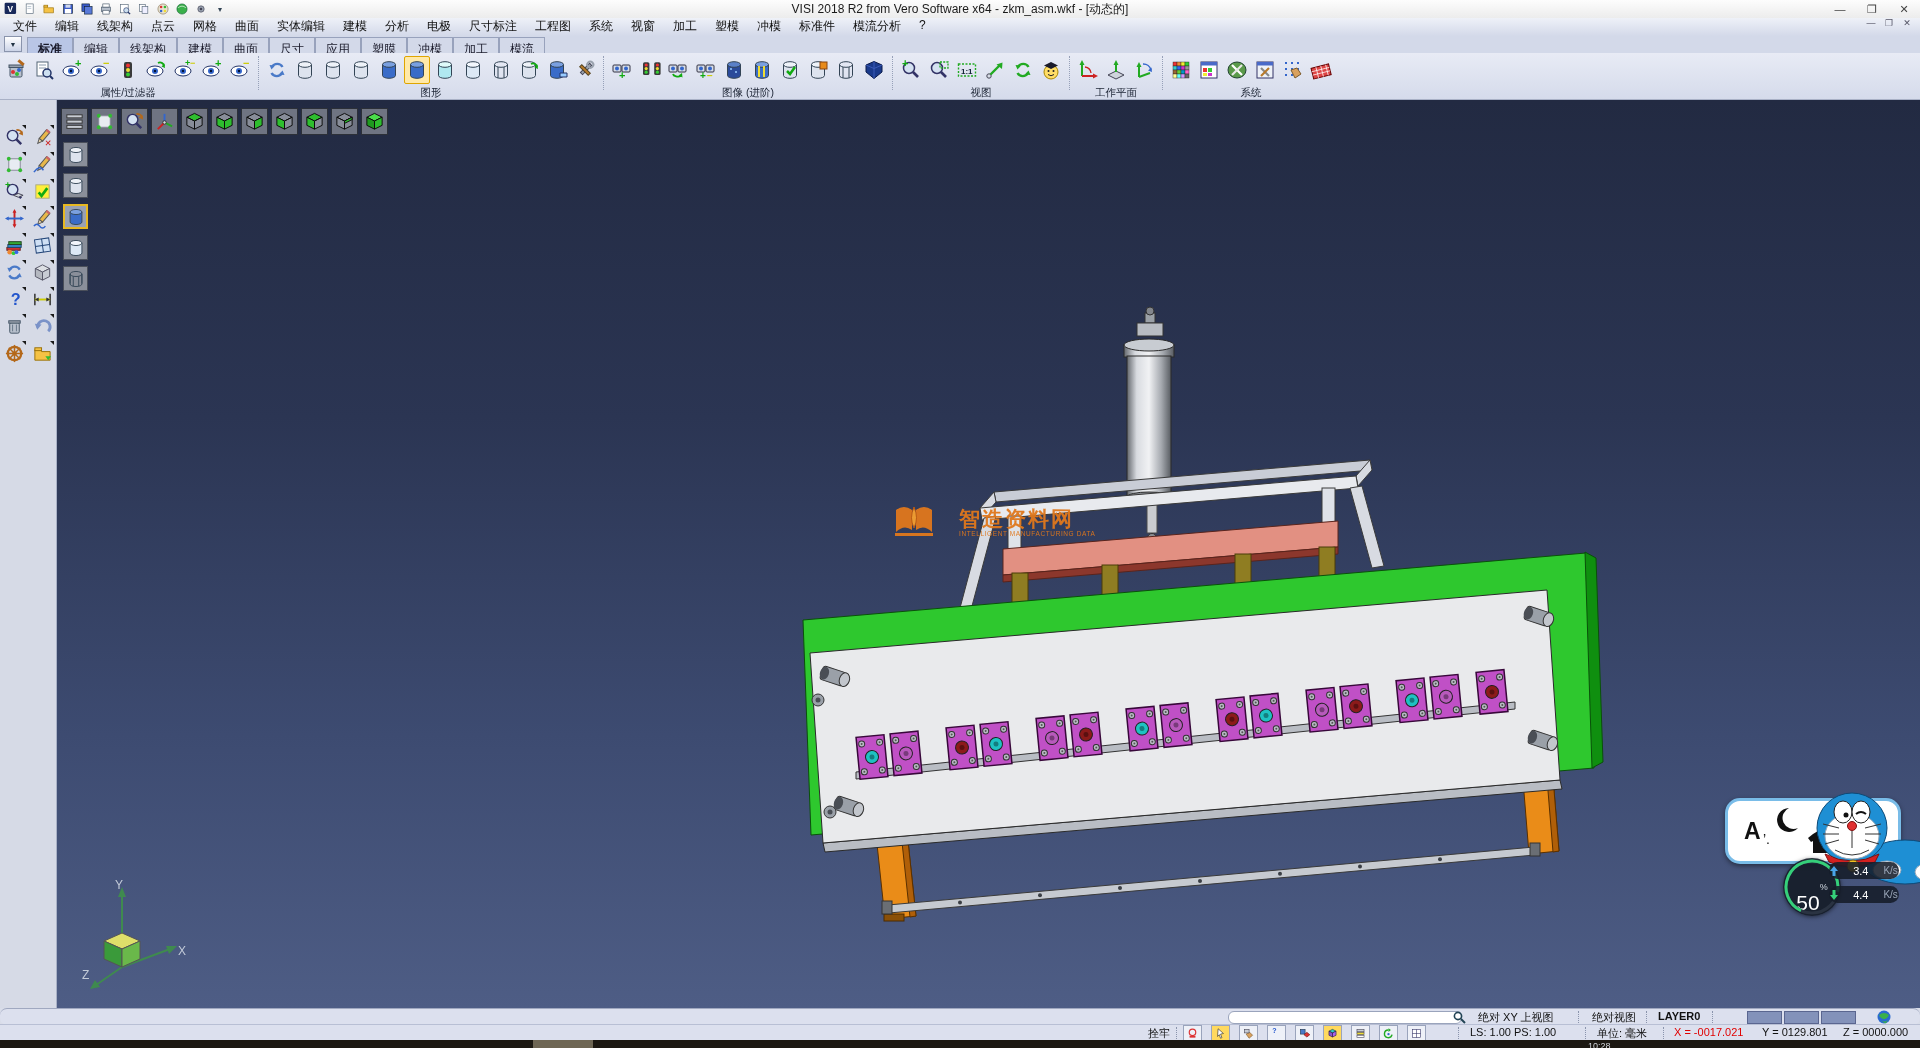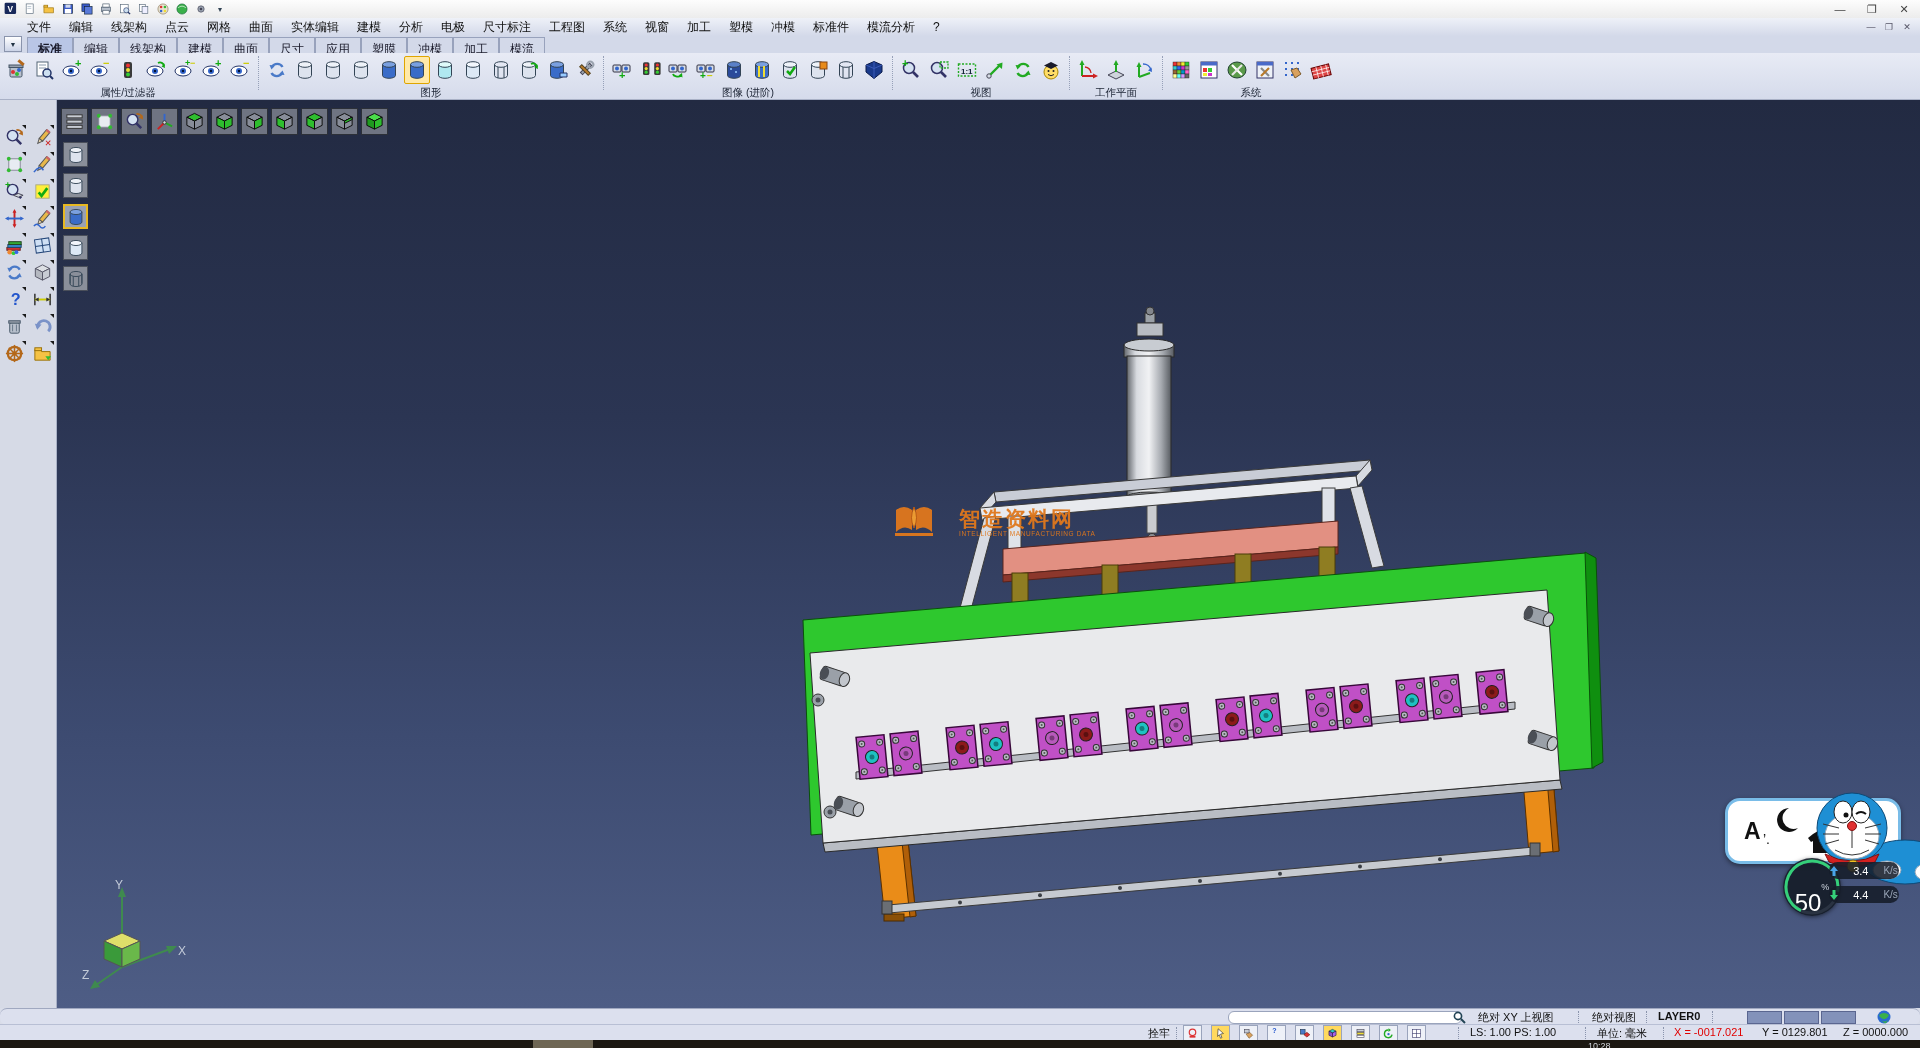--- a/index.html
+++ b/index.html
@@ -9,21 +9,21 @@
   #titlebar{left:0;top:0;width:1920px;height:18px;background:linear-gradient(#fdfdfd,#ececec);
     border-bottom:1px solid #c6c6c6;display:flex;align-items:center;}
   #qat{display:flex;align-items:center;gap:3px;padding-left:3px;z-index:2;}
   .qicon{width:16px;height:15px;display:flex;align-items:center;justify-content:center;}
   #win-title{position:absolute;left:0;right:0;text-align:center;font-size:12px;color:#1a1a1a;}
   #winbtns{margin-left:auto;display:flex;z-index:2;}
   .winbtn{width:32px;height:17px;display:flex;align-items:center;justify-content:center;
     font-size:11px;color:#444;}
   
   #menubar{left:0;top:18px;width:1920px;height:18px;background:linear-gradient(#eef1f8,#d3d9e9);
-    display:flex;align-items:center;font-size:12px;color:#111;padding-left:18px;box-sizing:border-box;}
+    display:flex;align-items:flex-start;font-size:12px;color:#111;padding-left:4px;box-sizing:border-box;}
   .menuitem{padding:0 9px;white-space:nowrap;}
   #childbtns{margin-left:auto;display:flex;padding-right:4px;}
   .childbtn{width:18px;text-align:center;font-size:9px;color:#556;}
   
   #tabrow{left:0;top:36px;width:1920px;height:17px;background:#d3d9e9;display:flex;
     align-items:flex-end;padding-left:4px;font-size:12px;box-sizing:border-box;}
   #tabdrop{width:16px;height:14px;margin:0 5px 1px 0;border:1px solid #8a94ac;
     background:linear-gradient(#ffffff,#ccd4e8);display:flex;align-items:center;justify-content:center;
     font-size:7px;color:#234;}
   .tab{padding:3px 10px 0;height:16px;box-sizing:border-box;border:1px solid #98a2bc;border-bottom:none;
@@ -64,21 +64,21 @@
   #triad{position:absolute;left:25px;top:775px;}
   
   #ime{position:absolute;left:1668px;top:698px;width:170px;height:60px;background:#fff;
     border:3px solid #79bce8;border-radius:15px;box-shadow:0 2px 5px rgba(0,0,0,.45);
     display:flex;align-items:center;}
   #ime-letter{font-size:23px;font-weight:bold;color:#111;margin-left:16px;}
   
   #cpu{position:absolute;left:1726px;top:758px;width:58px;height:58px;border-radius:50%;
     background:rgba(22,29,41,.93);display:flex;align-items:center;justify-content:center;
     color:#fff;box-shadow:0 1px 4px rgba(0,0,0,.5);}
-  #cpu .pct{font-size:24px;margin-top:31px;}
+  #cpu .pct{font-size:21px;margin-top:31px;}
   #cpu .unit{font-size:9px;color:#cfd6e0;}
   .pill{position:absolute;left:1772px;width:70px;height:17px;border-radius:9px;
     background:rgba(22,29,41,.88);display:flex;align-items:center;justify-content:center;
     gap:15px;color:#fff;font-size:11px;}
   .pill .u{font-size:10px;color:#9aa6b8;}
   
   #status1{left:0;top:1008px;width:1920px;height:16px;background:#dce0ee;border-top:1px solid #a0a8c0;
     font-size:11px;color:#111;border-radius:7px;}
   #status1 .item{position:absolute;top:1px;white-space:nowrap;}
   #search-box{position:absolute;left:1228px;top:2px;width:220px;height:11px;background:#fff;
@@ -172,20 +172,21 @@
         </svg>
       </div>
       <div class="qicon">
         <svg width="14" height="14" viewBox="0 0 22 22">
           <circle cx="11" cy="11" r="5" fill="#99a2b0" stroke="#445"></circle>
           <circle cx="11" cy="11" r="2" fill="#445"></circle>
         </svg>
       </div>
       <div class="qicon" style="font-size: 8px; color: rgb(51, 68, 85);">▾</div>
     </div>
+  <div id="win-title">VISI 2018 R2 from Vero Software x64 - zkm_asm.wkf - [动态的]</div>
   <div id="winbtns">
     <div class="winbtn">—</div>
     <div class="winbtn">❐</div>
     <div class="winbtn">✕</div>
   </div>
 </div>
 
 <div id="menubar" class="abs">
   <div class="menuitem">文件</div>
     <div class="menuitem">编辑</div>

